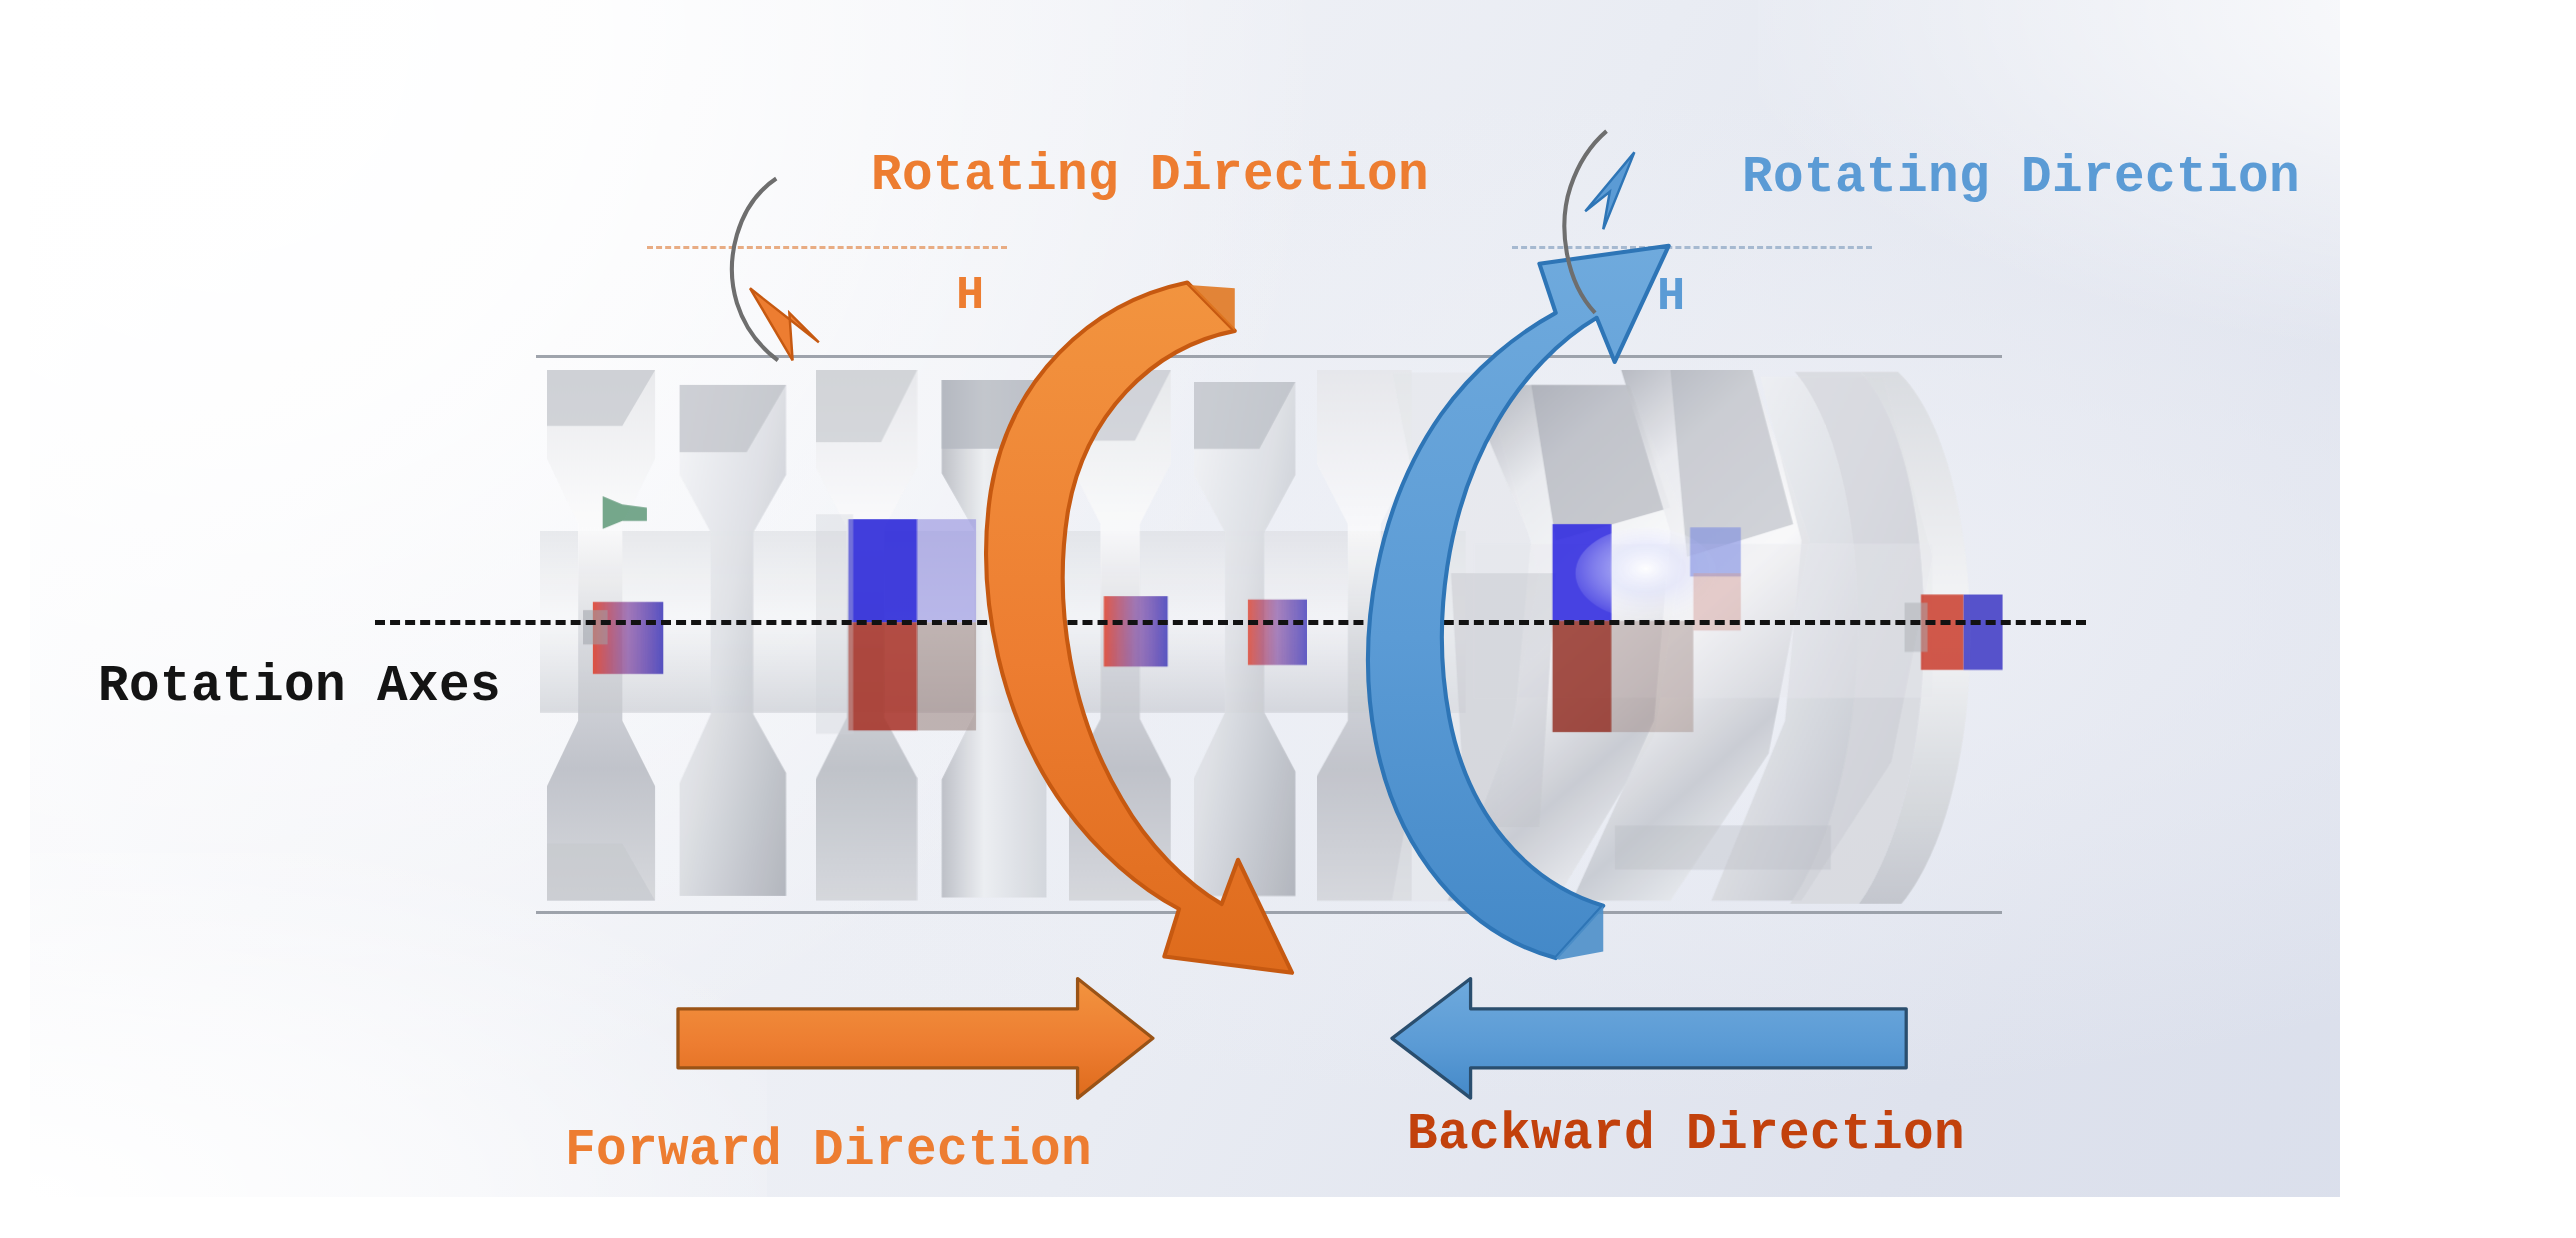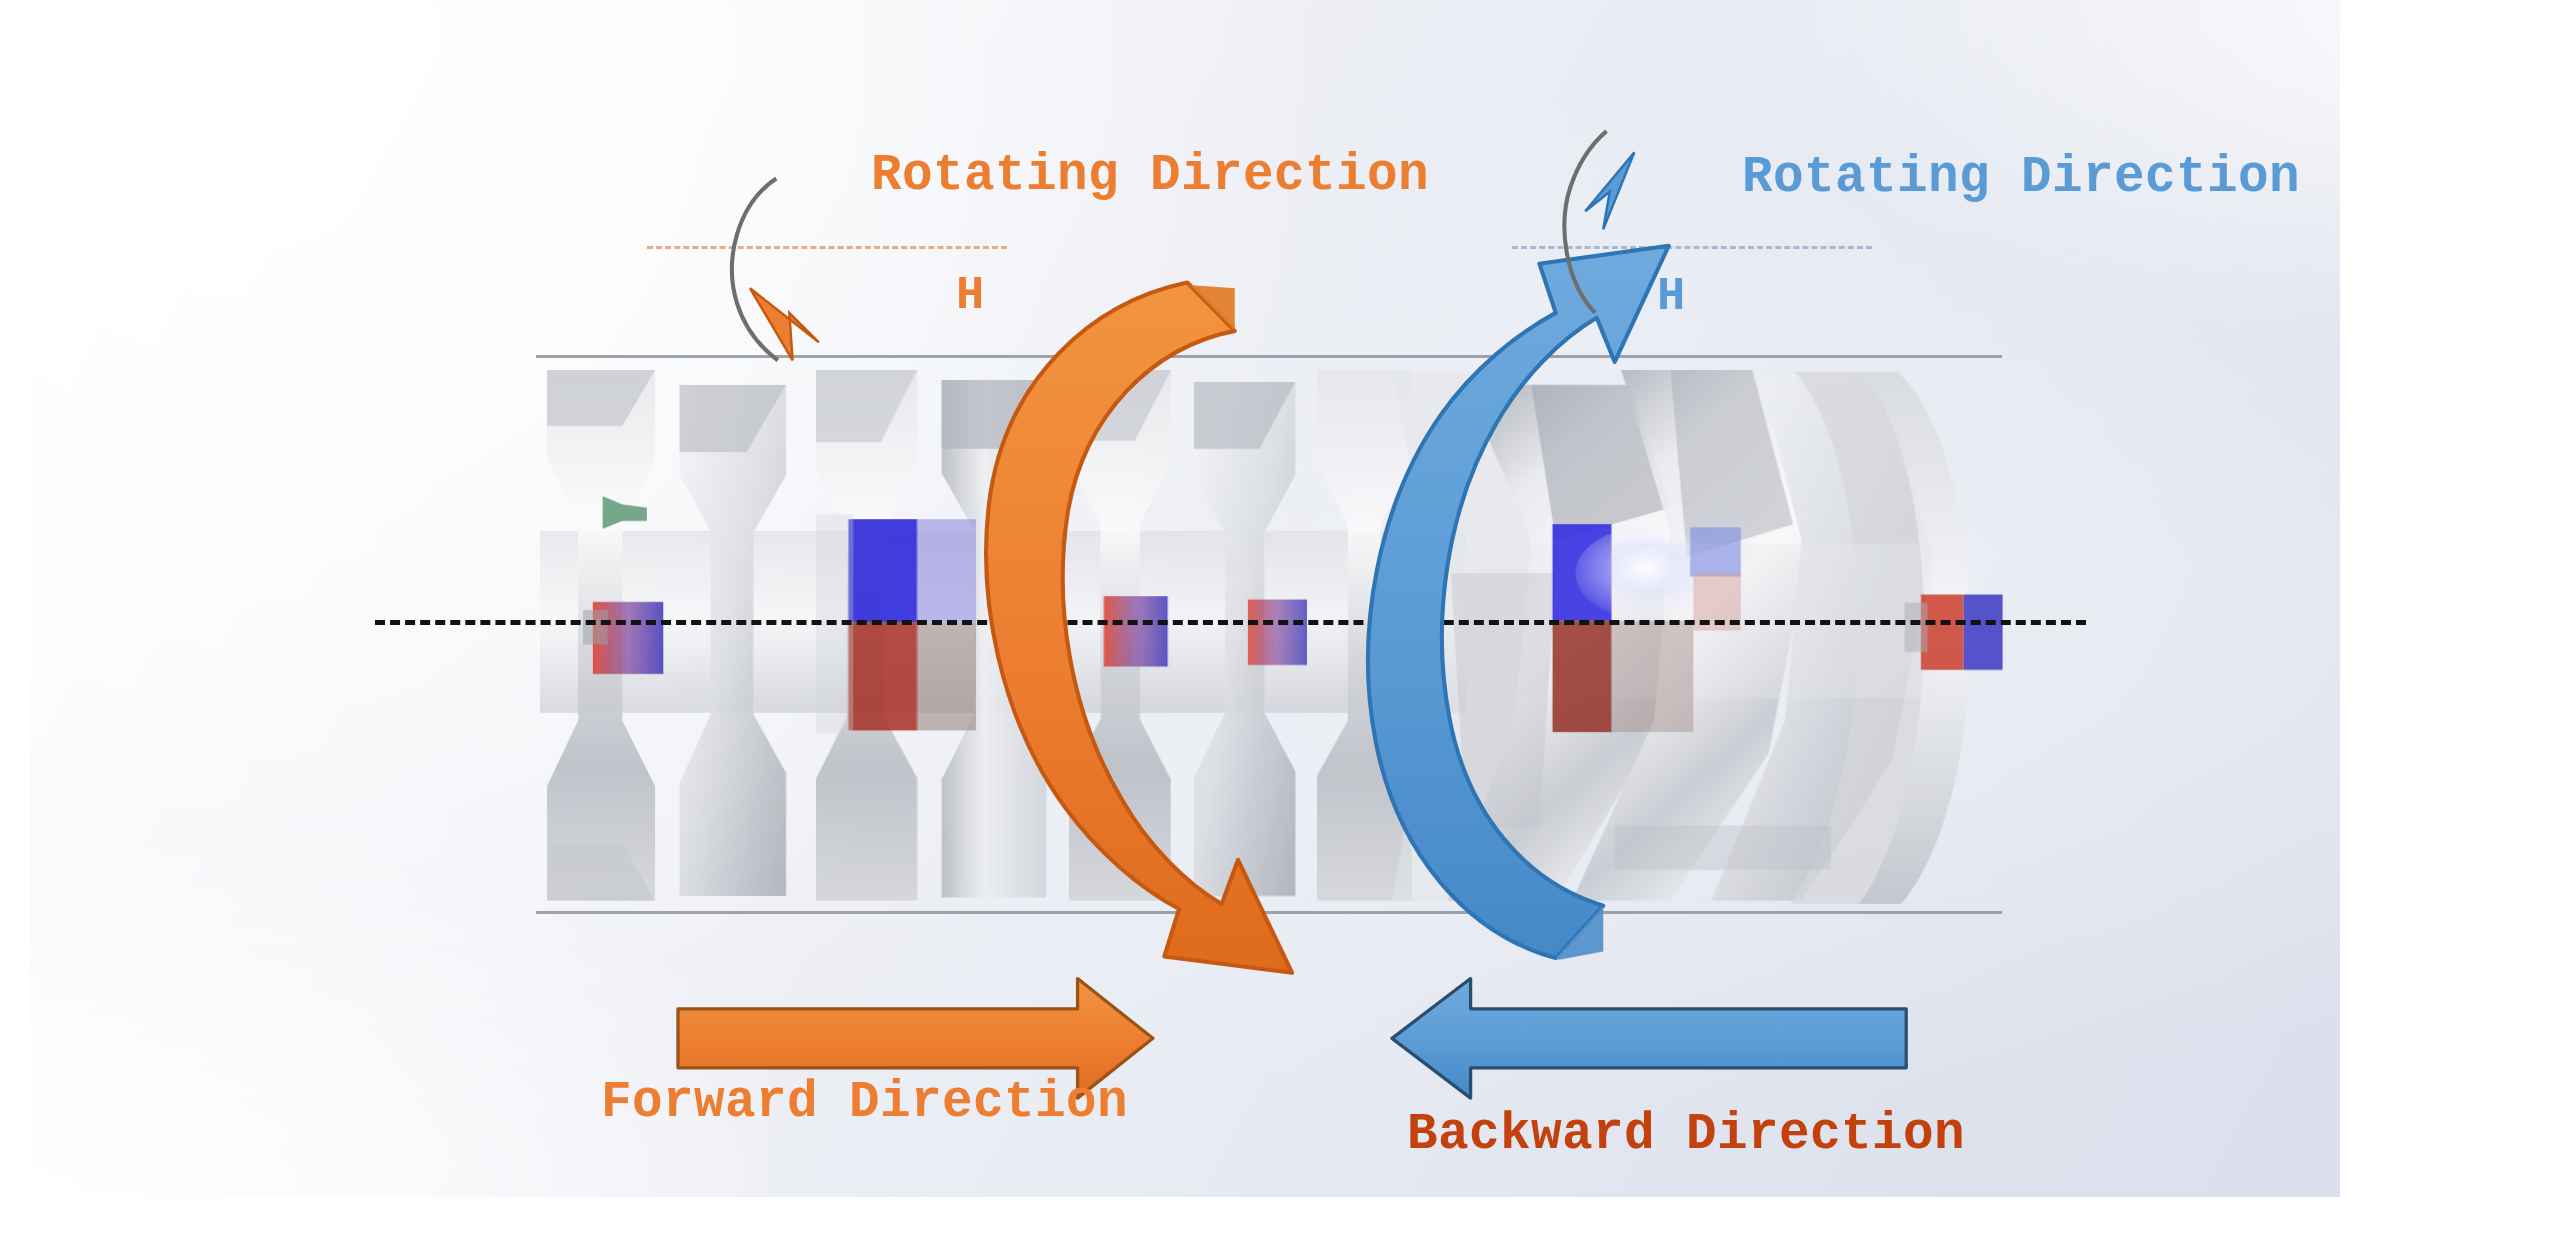--- a/index.html
+++ b/index.html
@@ -66,24 +66,23 @@
     left: 1657px; top: 270px;
     font-size: 47px;
     color: #5B9BD5;
   }
   #rotation-axes {
     left: 98px; top: 658px;
     font-size: 51px;
     color: #141414;
   }
   #fwd-dir {
-    left: 565px; top: 1074px;
+    left: 565px; top: 1122px;
     font-size: 51px;
     color: #ED7D31;
-    margin-left: 36px;
   }
   #bwd-dir {
     left: 1407px; top: 1106px;
     font-size: 51px;
     color: #c2410c;
   }
 
   
   .bound-line {
     position: absolute;
@@ -327,19 +326,20 @@
   </svg>
 
   <div class="lbl" id="rot-dir-left">Rotating Direction</div>
 
   <div class="lbl" id="rot-dir-right">Rotating Direction</div>
 
   <div class="lbl" id="h-left">H</div>
 
   <div class="lbl" id="h-right">H</div>
 
+  <div class="lbl" id="rotation-axes">Rotation Axes</div>
 
   <div class="lbl" id="fwd-dir">Forward Direction</div>
 
   <div class="lbl" id="bwd-dir">Backward Direction</div>
 
 </div>
 
 
 </body></html>

